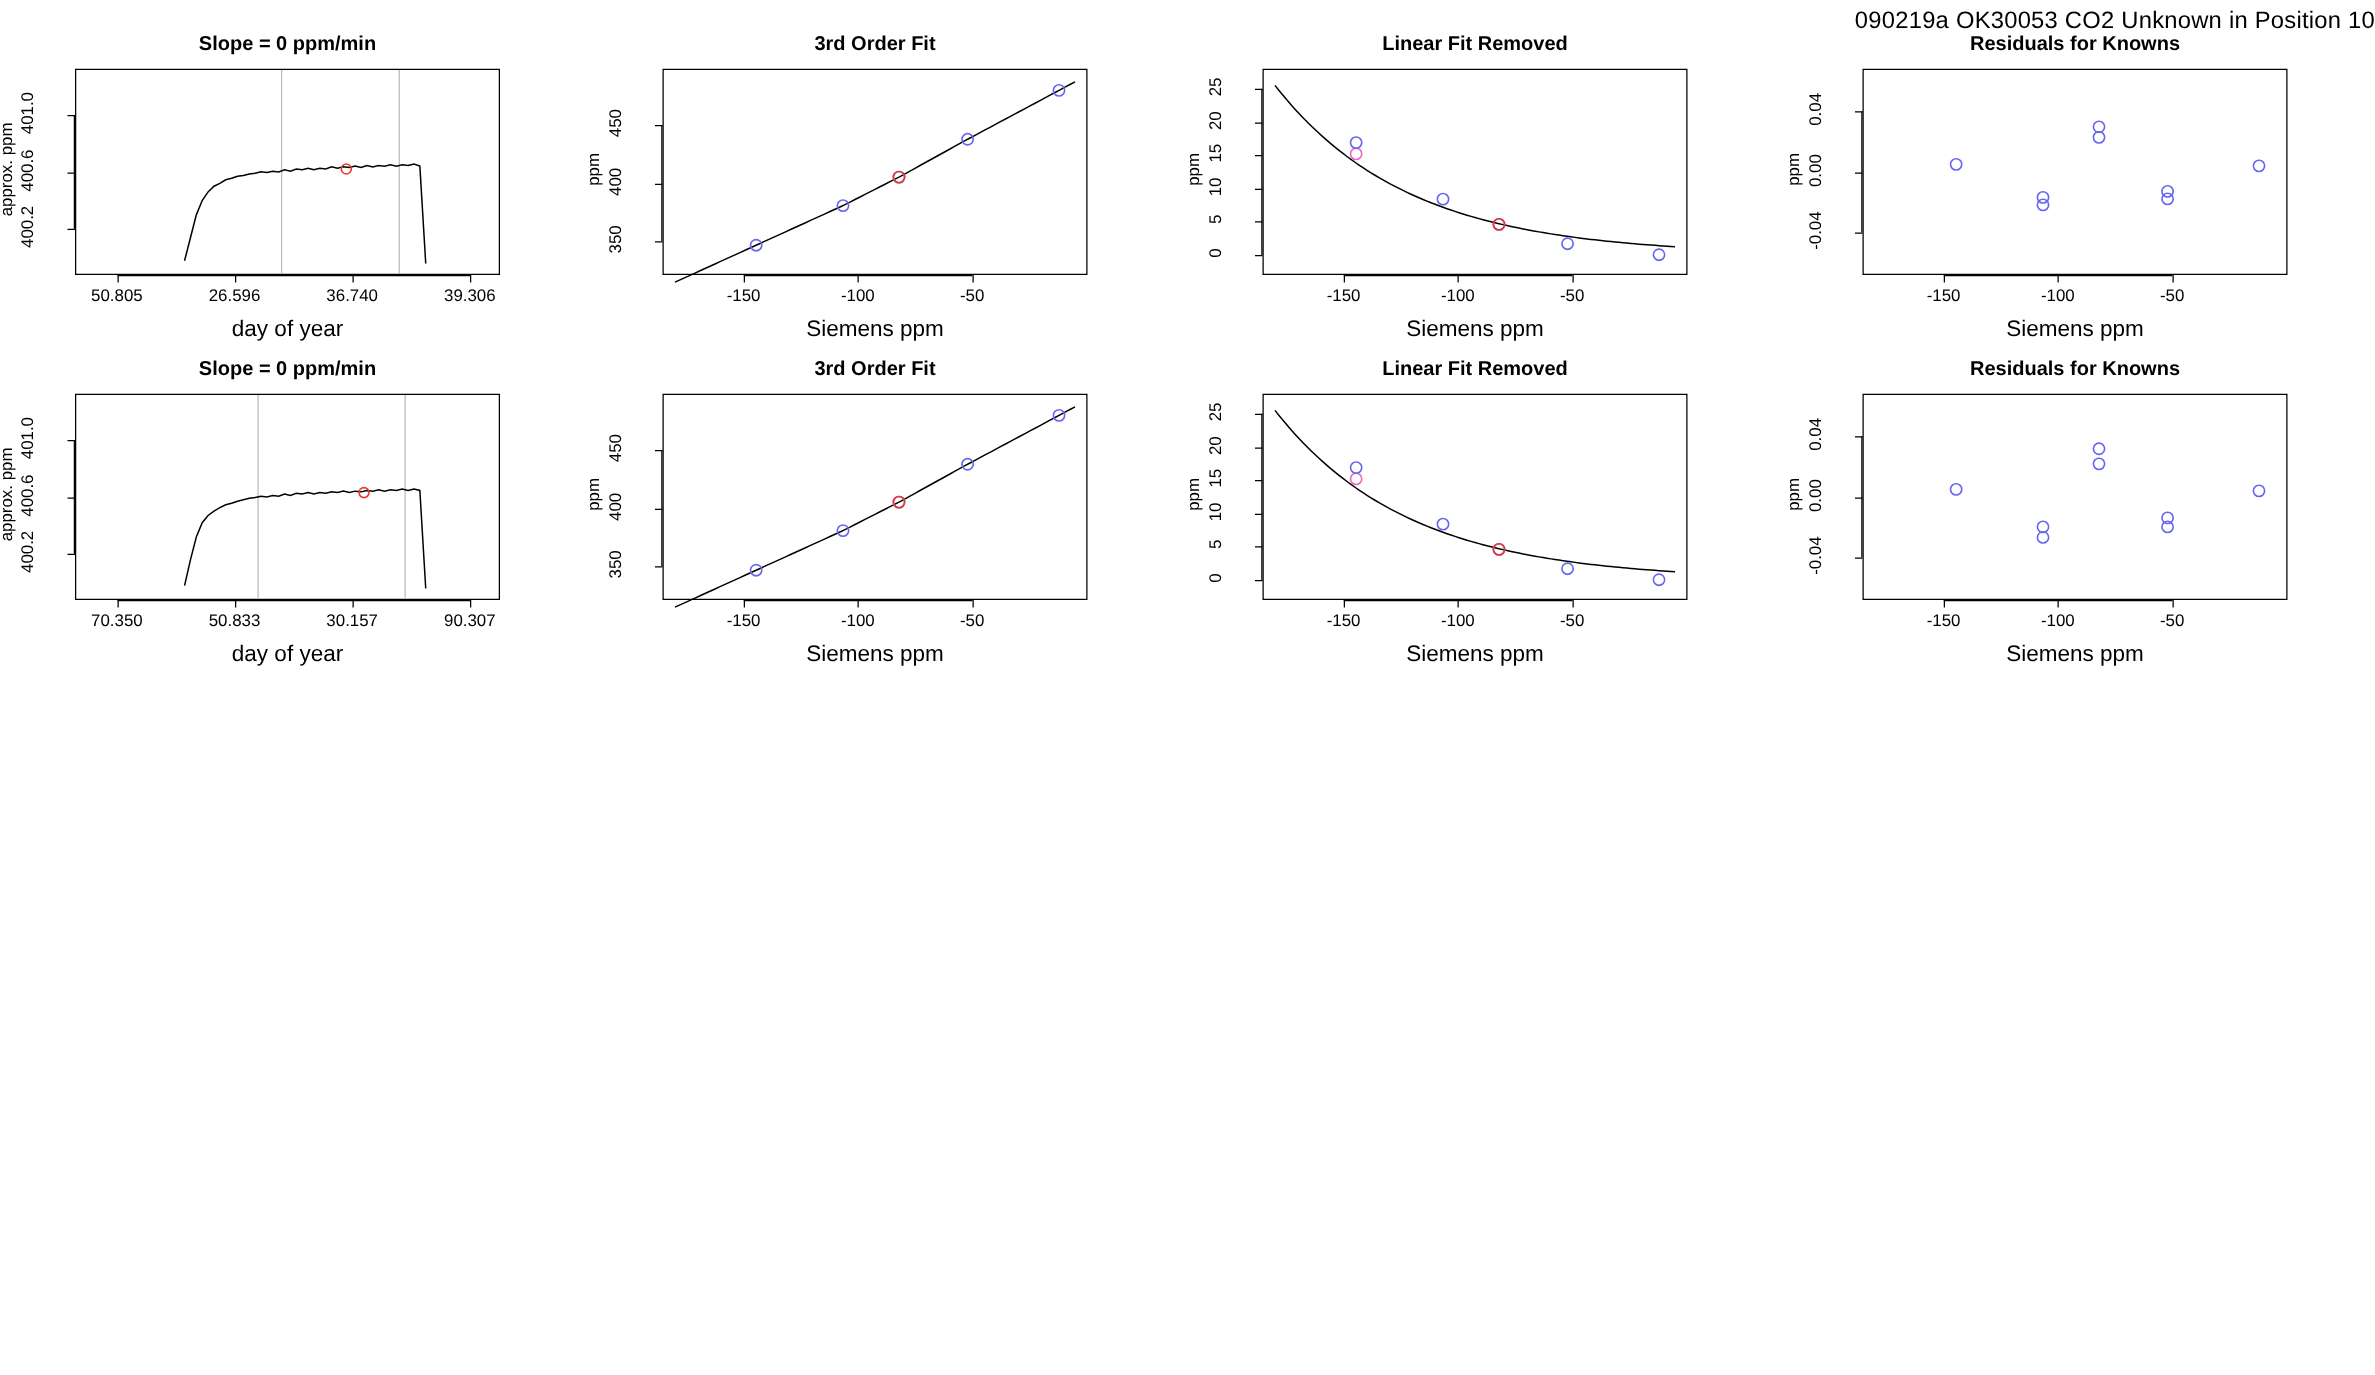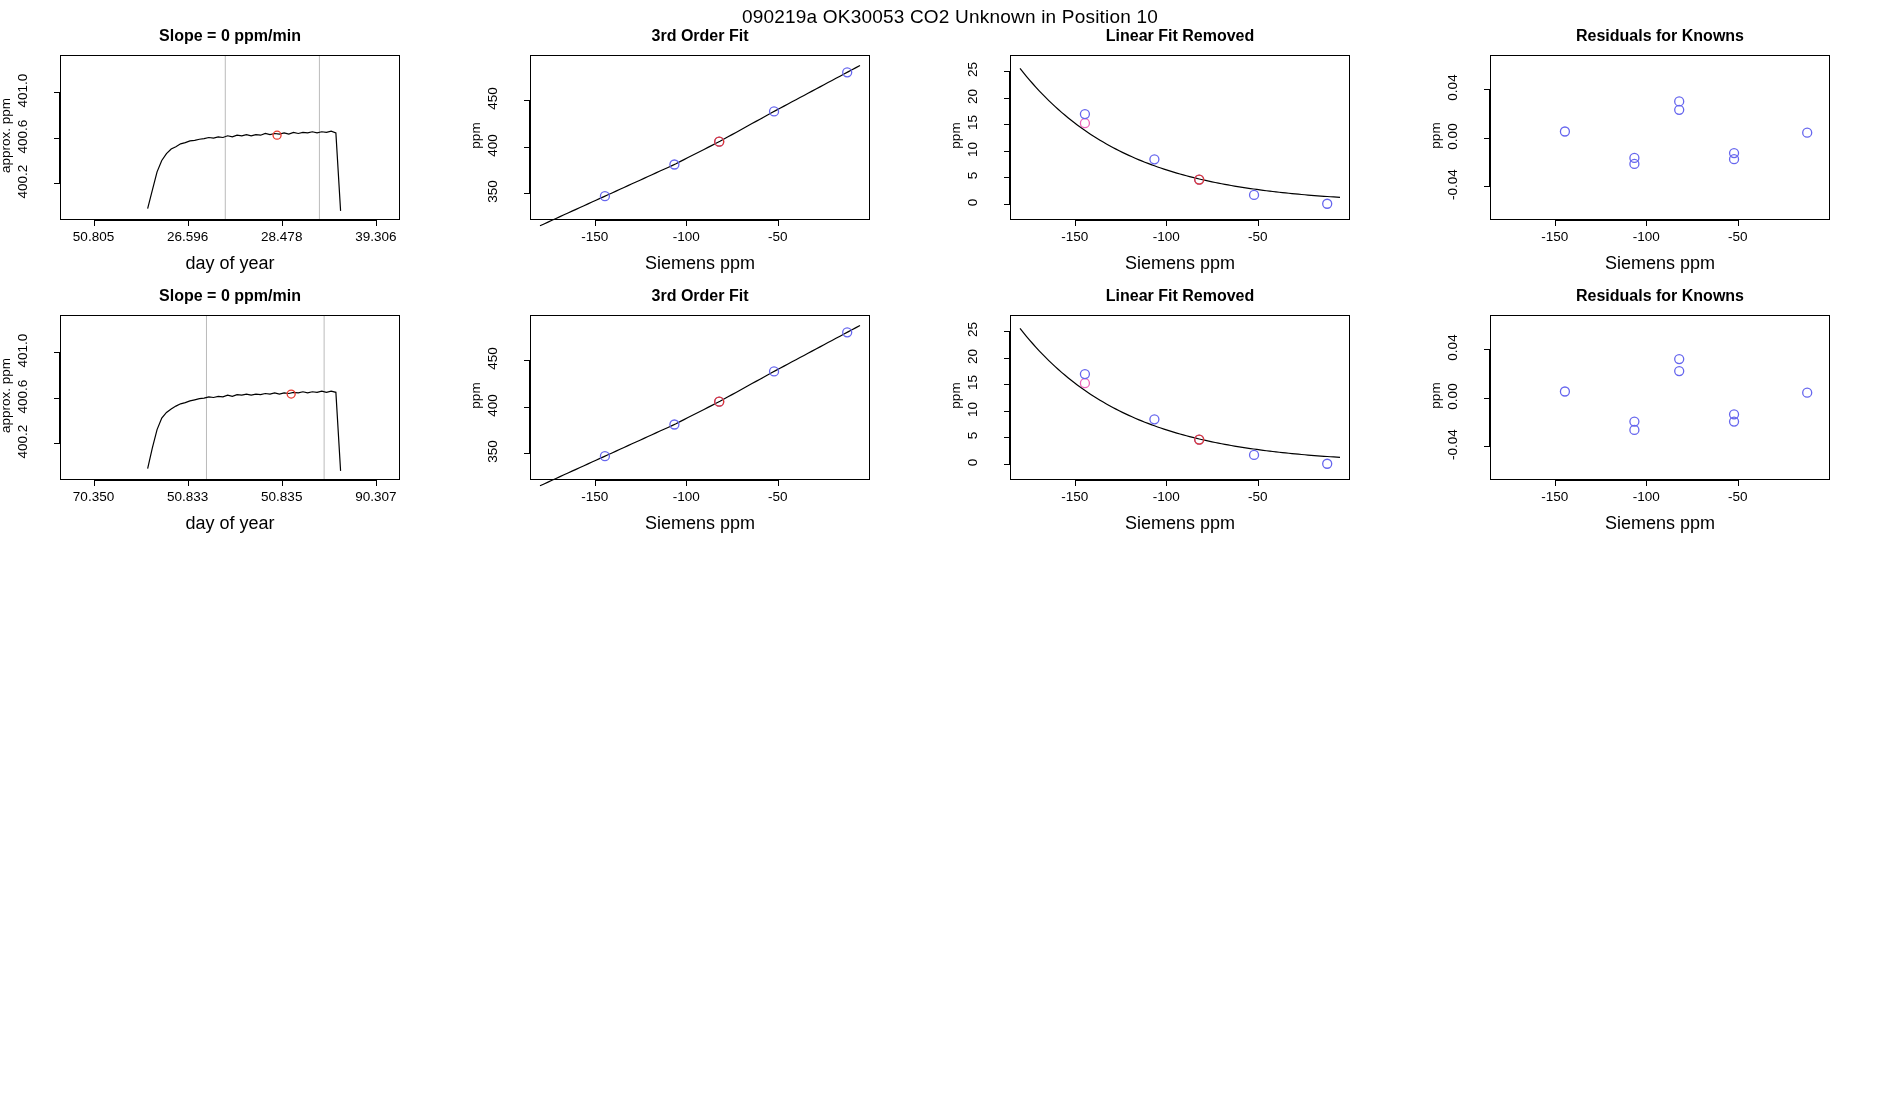--- a/index.html
+++ b/index.html
@@ -1,20 +1,20 @@
 <!DOCTYPE html>
 <html><head>
 <meta charset="utf-8">
 <style>
   html,body{margin:0;padding:0;background:#ffffff;}
   body{width:1900px;height:1100px;font-family:"Liberation Sans",sans-serif;color:#000;}
   #page{position:relative;width:1900px;height:1100px;overflow:hidden;}
 
   #main-title{
-    position:absolute;top:6px;left:0;width:1900px;text-align:center;
+    position:absolute;top:6px;left:0;width:1900px;text-align:right;
     font-size:19px;font-weight:400;letter-spacing:0.2px;
   }
 
   .panel{position:absolute;}
   .panel-title{
     position:absolute;left:0;width:100%;text-align:center;
     font-size:16px;font-weight:bold;top:0;
   }
   .plotbox{position:absolute;border:1px solid #000;background:#fff;box-sizing:border-box;}
   .axis-label{position:absolute;font-size:18px;text-align:center;}
@@ -38,21 +38,21 @@
 
   <div id="plots">
       <div class="panel" style="left: 0px; top: 0px;">
         <div class="panel-title" style="left: 60px; width: 340px; top: 27px;">Slope =  0  ppm/min</div>
         <div class="plotbox" style="left: 60px; top: 55px; width: 340px; height: 165px;"></div>
         <div class="tickmark-x" style="left: 93.5294px; top: 220px; height: 6px;"></div>
         <div class="tick-x" style="left: 43.5294px; width: 100px; top: 229px;">50.805</div>
         <div class="tickmark-x" style="left: 187.647px; top: 220px; height: 6px;"></div>
         <div class="tick-x" style="left: 137.647px; width: 100px; top: 229px;">26.596</div>
         <div class="tickmark-x" style="left: 281.765px; top: 220px; height: 6px;"></div>
-        <div class="tick-x" style="left: 231.765px; width: 100px; top: 229px;">28.478</div>
+        <div class="tick-x" style="left: 231.765px; width: 100px; top: 229px;">36.740</div>
         <div class="tickmark-x" style="left: 375.882px; top: 220px; height: 6px;"></div>
         <div class="tick-x" style="left: 325.882px; width: 100px; top: 229px;">39.306</div>
         <div class="axisline" style="left: 93.5294px; width: 282.353px; top: 220px; height: 1px;"></div>
         <div class="tickmark-y" style="left: 54px; top: 183.346px; width: 6px;"></div>
         <div class="tick-y" style="left: -4px; width: 52px; top: 174.346px; transform: rotate(-90deg); transform-origin: center center; text-align: center;">400.2</div>
         <div class="tickmark-y" style="left: 54px; top: 137.5px; width: 6px;"></div>
         <div class="tick-y" style="left: -4px; width: 52px; top: 128.5px; transform: rotate(-90deg); transform-origin: center center; text-align: center;">400.6</div>
         <div class="tickmark-y" style="left: 54px; top: 91.6538px; width: 6px;"></div>
         <div class="tick-y" style="left: -4px; width: 52px; top: 82.6538px; transform: rotate(-90deg); transform-origin: center center; text-align: center;">401.0</div>
         <div class="axisline" style="left: 59px; width: 1px; top: 91.6538px; height: 91.6923px;"></div>
@@ -169,21 +169,21 @@
         </svg>
       </div>
       <div class="panel" style="left: 0px; top: 0px;">
         <div class="panel-title" style="left: 60px; width: 340px; top: 287px;">Slope =  0  ppm/min</div>
         <div class="plotbox" style="left: 60px; top: 315px; width: 340px; height: 165px;"></div>
         <div class="tickmark-x" style="left: 93.5294px; top: 480px; height: 6px;"></div>
         <div class="tick-x" style="left: 43.5294px; width: 100px; top: 489px;">70.350</div>
         <div class="tickmark-x" style="left: 187.647px; top: 480px; height: 6px;"></div>
         <div class="tick-x" style="left: 137.647px; width: 100px; top: 489px;">50.833</div>
         <div class="tickmark-x" style="left: 281.765px; top: 480px; height: 6px;"></div>
-        <div class="tick-x" style="left: 231.765px; width: 100px; top: 489px;">50.835</div>
+        <div class="tick-x" style="left: 231.765px; width: 100px; top: 489px;">30.157</div>
         <div class="tickmark-x" style="left: 375.882px; top: 480px; height: 6px;"></div>
         <div class="tick-x" style="left: 325.882px; width: 100px; top: 489px;">90.307</div>
         <div class="axisline" style="left: 93.5294px; width: 282.353px; top: 480px; height: 1px;"></div>
         <div class="tickmark-y" style="left: 54px; top: 443.346px; width: 6px;"></div>
         <div class="tick-y" style="left: -4px; width: 52px; top: 434.346px; transform: rotate(-90deg); transform-origin: center center; text-align: center;">400.2</div>
         <div class="tickmark-y" style="left: 54px; top: 397.5px; width: 6px;"></div>
         <div class="tick-y" style="left: -4px; width: 52px; top: 388.5px; transform: rotate(-90deg); transform-origin: center center; text-align: center;">400.6</div>
         <div class="tickmark-y" style="left: 54px; top: 351.654px; width: 6px;"></div>
         <div class="tick-y" style="left: -4px; width: 52px; top: 342.654px; transform: rotate(-90deg); transform-origin: center center; text-align: center;">401.0</div>
         <div class="axisline" style="left: 59px; width: 1px; top: 351.654px; height: 91.6923px;"></div>

